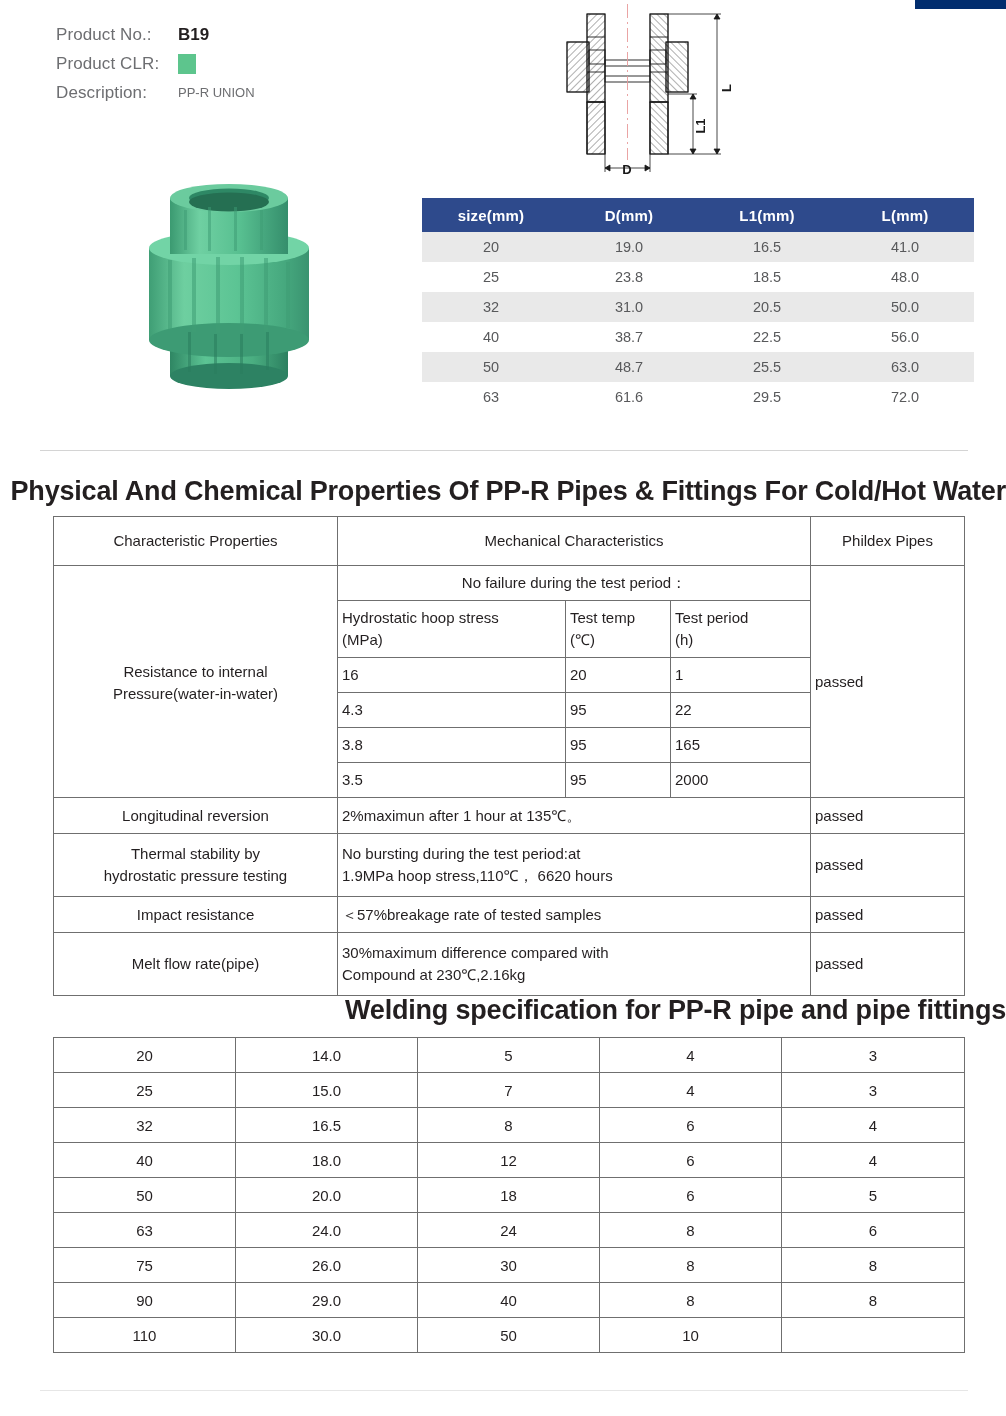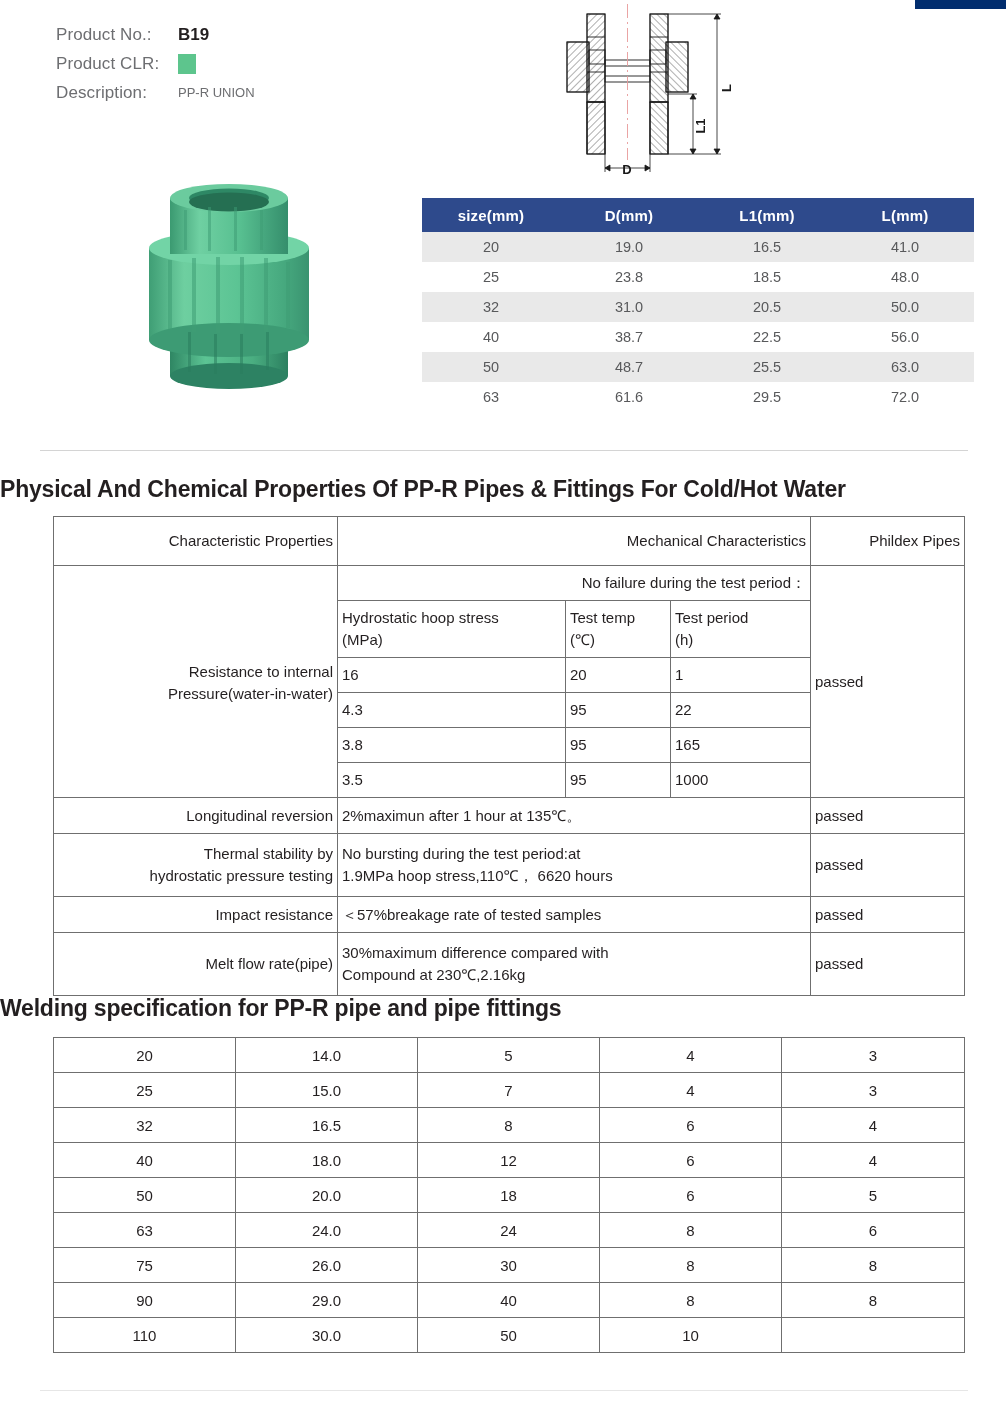--- a/index.html
+++ b/index.html
@@ -122,22 +122,22 @@
     background: #d4d4d4;
   }
   .divider.top { top: 450px; }
   .divider.bottom { top: 1390px; background: #e6e6e6; }
 
   
   .section-title {
     position: absolute;
     left: 0;
     width: 1006px;
-    text-align: left;
-    font-size: 23px;
+    text-align: right;
+    font-size: 27px;
     font-weight: 700;
     color: #231f20;
     letter-spacing: -.2px;
   }
   .section-title.props { top: 476px; }
   .section-title.weld  { top: 995px; }
 
   
   .grid-table {
     position: absolute;
@@ -153,21 +153,21 @@
     vertical-align: middle;
   }
 
   
   .props-table {
     top: 516px;
     left: 53px;
     width: 911px;
   }
   .props-table td { line-height: 1.45; }
-  .cell-left   { text-align: right;   padding-left: 12px; }
+  .cell-left   { text-align: center;   padding-left: 12px; }
   .cell-center { }
 
   
   .weld-table {
     top: 1037px;
     left: 53px;
     width: 911px;
   }
   .weld-table td {
     text-align: center;
@@ -434,21 +434,21 @@
       <td class="cell-center">22</td>
     </tr>
     <tr>
       <td class="cell-center" style="height:30px">3.8</td>
       <td class="cell-center">95</td>
       <td class="cell-center">165</td>
     </tr>
     <tr>
       <td class="cell-center" style="height:30px">3.5</td>
       <td class="cell-center">95</td>
-      <td class="cell-center">1000</td>
+      <td class="cell-center">2000</td>
     </tr>
 
     <tr>
       <td class="cell-left" style="height:31px">Longitudinal reversion</td>
       <td class="cell-center" colspan="3">2%maximun after 1 hour at 135℃。</td>
       <td class="cell-center">passed</td>
     </tr>
 
     <tr>
       <td class="cell-left" style="height:58px">

